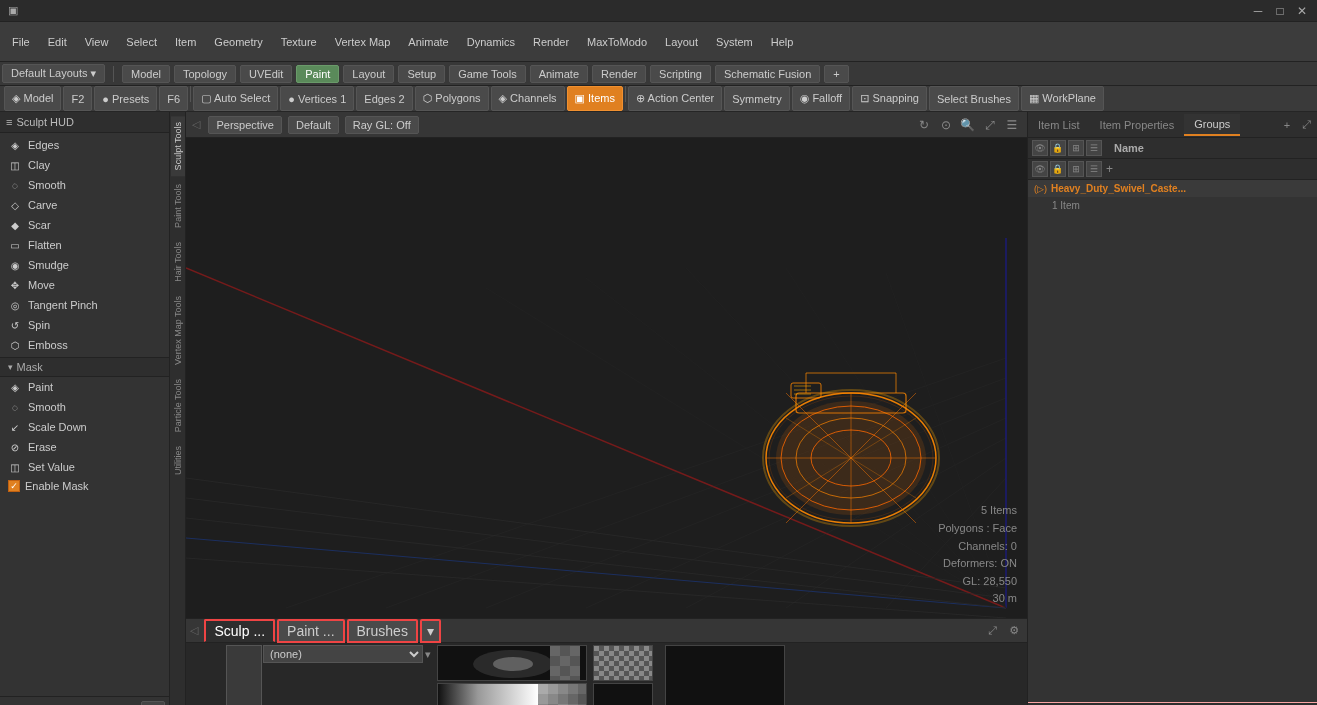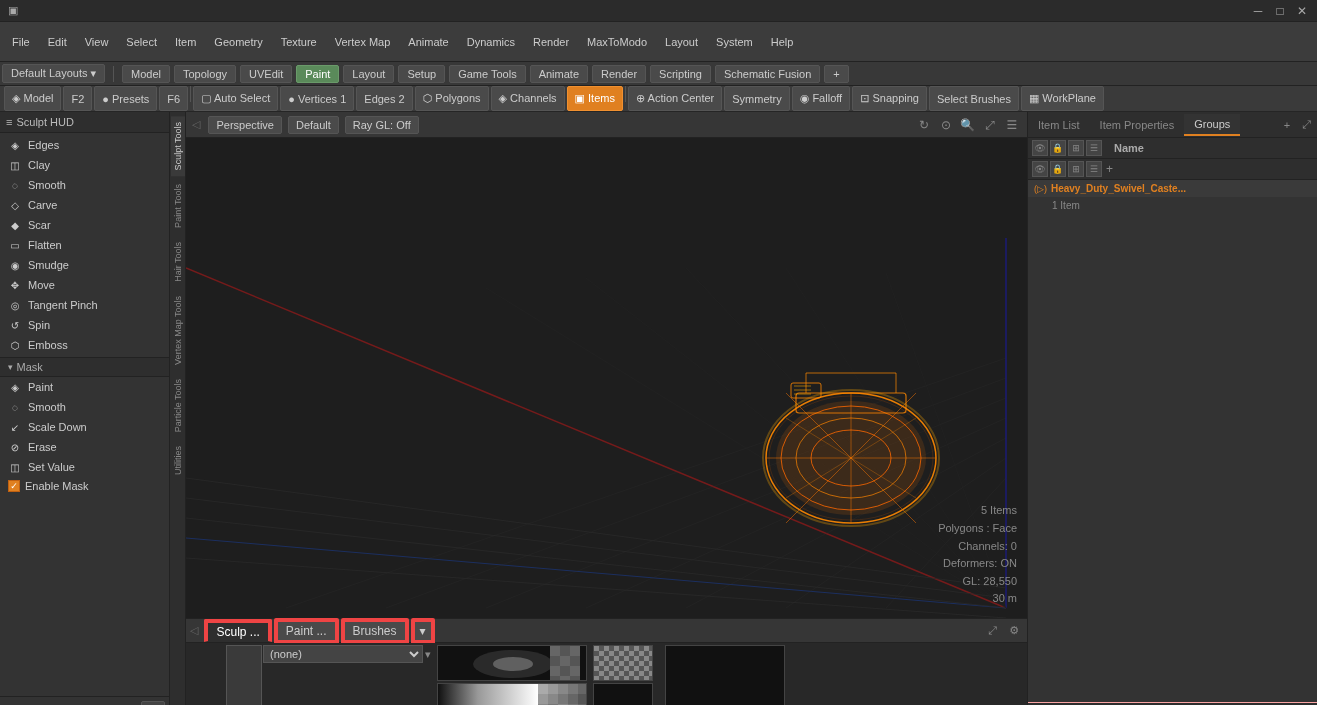--- a/index.html
+++ b/index.html
@@ -243,24 +243,24 @@
       background: #363636;
       display: flex;
       align-items: center;
       padding: 0 4px;
       gap: 2px;
       border-bottom: 1px solid #222;
     }
     .btab {
       padding: 2px 8px;
       cursor: pointer;
-      font-size: 12px;
+      font-size: 14px;
       color: #ccc;
       background: #4a4a4a;
-      border: 4px solid #ef4444;
+      border: 2px solid #ef4444;
       border-radius: 2px 2px 0 0;
     }
     .btab-active { background: #2e2e2e; border-bottom: 1px solid #2e2e2e; color: #fff; }
     .btab-more { padding: 2px 5px; }
     #bottom-content {
       flex: 1;
       display: flex;
       gap: 2px;
       padding: 2px 4px;
       background: #282828;

